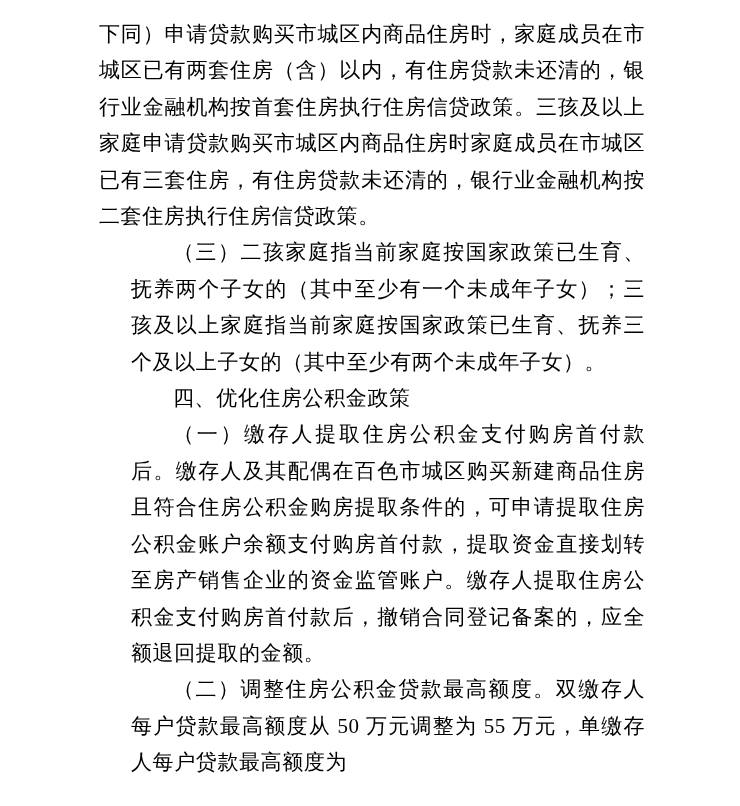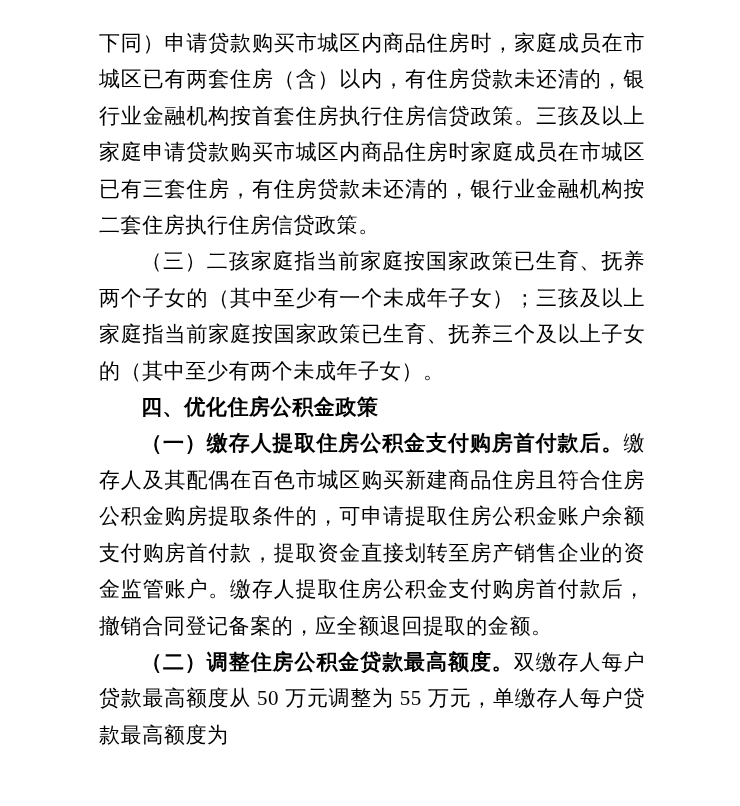--- a/index.html
+++ b/index.html
@@ -10,39 +10,40 @@
   body {
     width: 740px;
     height: 806px;
     overflow: hidden;
     font-family: "Liberation Serif", "DejaVu Serif", serif;
   }
   .page {
     box-sizing: border-box;
     width: 740px;
     height: 806px;
-    padding: 25px 95px 0 99px;
+    padding: 16px 95px 0 99px;
     overflow: hidden;
     background: #ffffff;
   }
   .para {
     margin: 0;
     font-size: 21px;
     line-height: 36.4px;
     color: #000000;
     text-align: justify;
     text-justify: inter-ideograph;
     letter-spacing: 0.6px;
     word-break: break-all;
   }
   .indent {
     text-indent: 2em;
+    margin-left: 32px;
   }
   .bold {
-    font-weight: bold;
+    font-weight: normal;
   }
 </style>
 </head>
 <body>
 
 <div class="page">
 
   <p class="para">下同）申请贷款购买市城区内商品住房时，家庭成员在市城区已有两套住房（含）以内，有住房贷款未还清的，银行业金融机构按首套住房执行住房信贷政策。三孩及以上家庭申请贷款购买市城区内商品住房时家庭成员在市城区已有三套住房，有住房贷款未还清的，银行业金融机构按二套住房执行住房信贷政策。</p>
 
   <p class="para indent">（三）二孩家庭指当前家庭按国家政策已生育、抚养两个子女的（其中至少有一个未成年子女）；三孩及以上家庭指当前家庭按国家政策已生育、抚养三个及以上子女的（其中至少有两个未成年子女）。</p>

